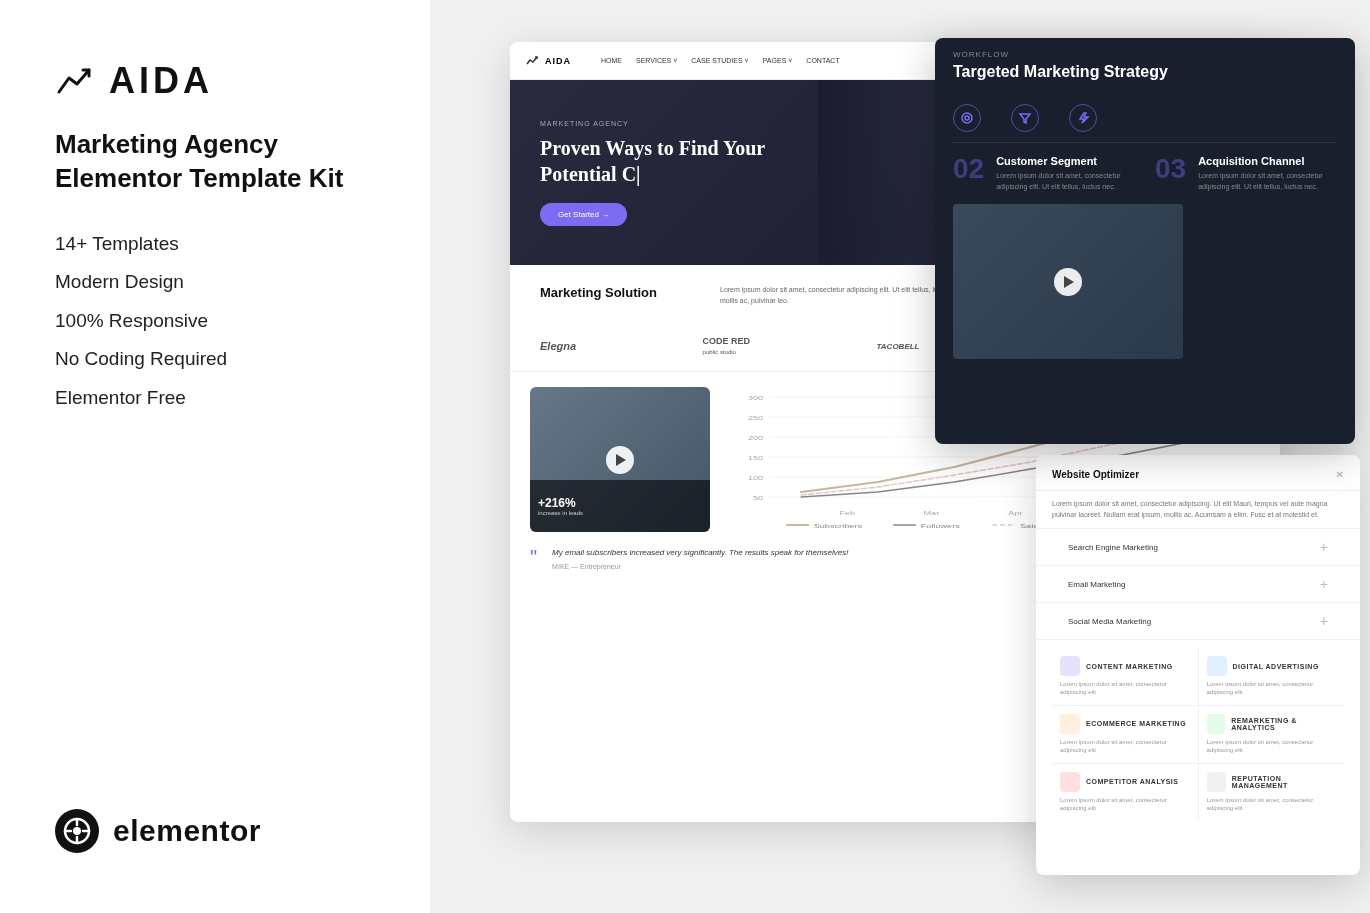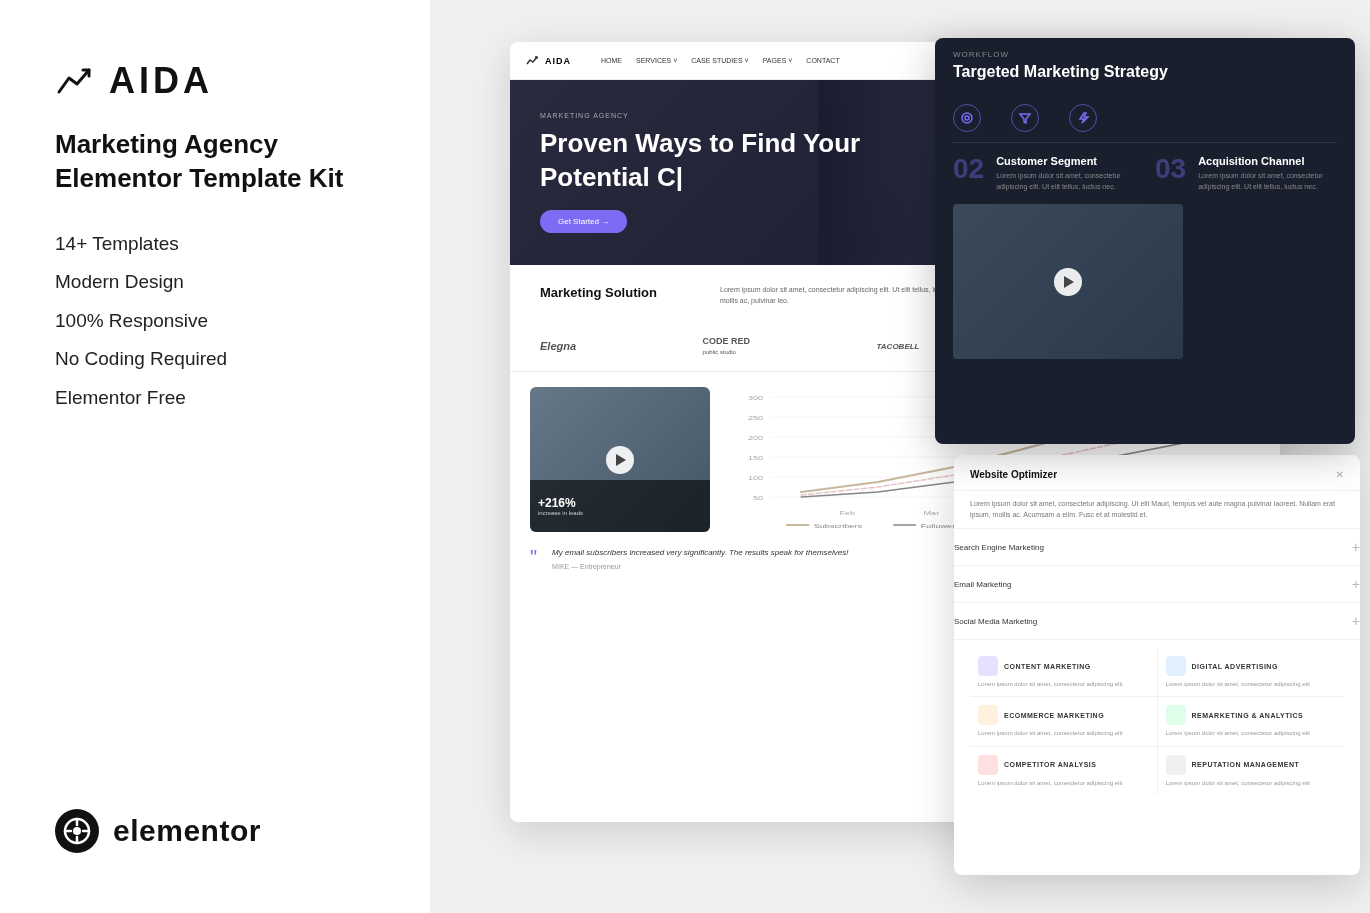--- a/index.html
+++ b/index.html
@@ -130,21 +130,21 @@
       box-shadow: 0 10px 40px rgba(0,0,0,0.25);
       overflow: hidden;
       z-index: 10;
     }
 
     
     .screenshot-white {
       position: absolute;
       right: 10px;
       bottom: 38px;
-      width: 406px;
+      width: 324px;
       height: 420px;
       background: #ffffff;
       border-radius: 8px;
       box-shadow: 0 10px 40px rgba(0,0,0,0.18);
       overflow: hidden;
       z-index: 9;
     }
 
     
     .nav-bar {
@@ -213,25 +213,26 @@
 
     .hero-tag {
       font-size: 7px;
       color: #aaa;
       letter-spacing: 1px;
       text-transform: uppercase;
       margin-bottom: 8px;
     }
 
     .hero-title {
-      font-size: 26px;
+      font-size: 20px;
       font-weight: 800;
       color: #fff;
       line-height: 1.3;
       margin-bottom: 16px;
+      font-family: Liberation Serif, serif;
     }
 
     .hero-btn {
       background: #7c6cf4;
       color: #fff;
       border: none;
       padding: 7px 18px;
       border-radius: 20px;
       font-size: 8px;
       cursor: pointer;
@@ -483,21 +484,21 @@
 
     .white-card-desc {
       font-size: 7px;
       color: #777;
       padding: 8px 16px;
       line-height: 1.5;
       border-bottom: 1px solid #f0f0f0;
     }
 
     .white-card-item {
-      padding: 10px 0;
+      padding: 10px 32px;
       border-bottom: 1px solid #f0f0f0;
       display: flex;
       align-items: center;
       justify-content: space-between;
     }
 
     .white-card-item-text {
       font-size: 8px;
       color: #333;
     }

